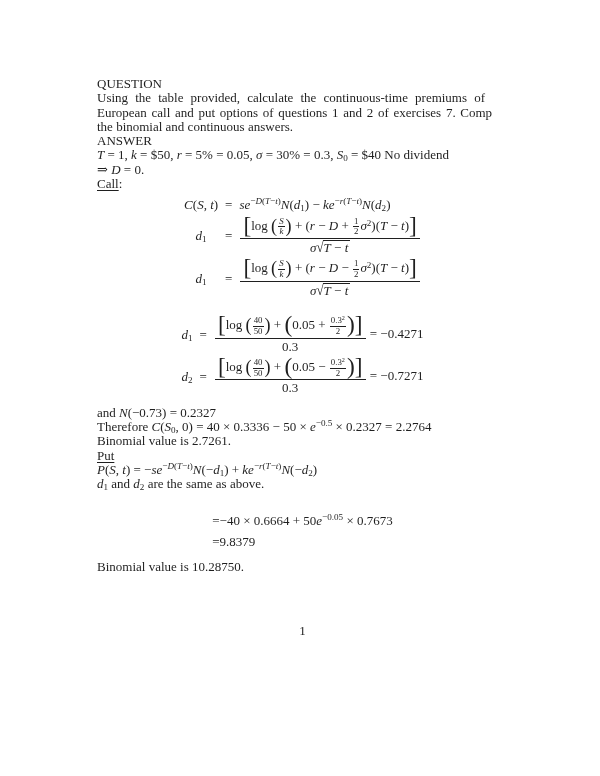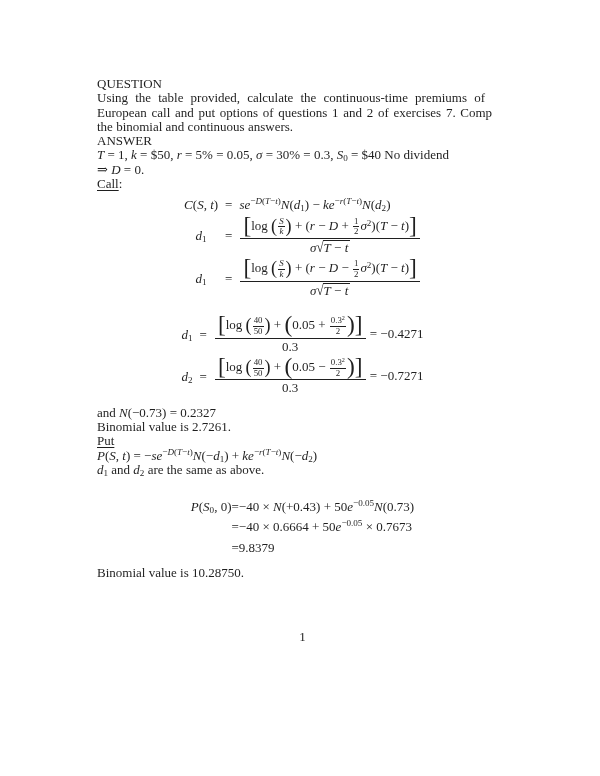--- a/index.html
+++ b/index.html
@@ -79,31 +79,27 @@
         <span class="rhs"><span class="frac"><span class="num"><span class="Big">[</span>log <span class="big">(</span><span class="sfrac"><span class="num">40</span><span class="den">50</span></span><span class="big">)</span> + <span class="Big">(</span>0.05 + <span class="sfrac"><span class="num">0.3<sup>2</sup></span><span class="den">2</span></span><span class="Big">)</span><span class="Big">]</span></span><span class="den">0.3</span></span> = −0.4271</span>
       </div>
       <div class="eqrow">
         <span class="lhs"><span class="mi">d</span><sub>2</sub></span>
         <span class="rel">=</span>
         <span class="rhs"><span class="frac"><span class="num"><span class="Big">[</span>log <span class="big">(</span><span class="sfrac"><span class="num">40</span><span class="den">50</span></span><span class="big">)</span> + <span class="Big">(</span>0.05 − <span class="sfrac"><span class="num">0.3<sup>2</sup></span><span class="den">2</span></span><span class="Big">)</span><span class="Big">]</span></span><span class="den">0.3</span></span> = −0.7271</span>
       </div>
     </div>
 
     <div class="line">and <span class="mi">N</span>(−0.73) = 0.2327</div>
+    <div class="line">Therefore <span class="mi">C</span>(<span class="mi">S</span><sub>0</sub>, 0) = 40 × 0.3336 − 50 × <span class="mi">e</span><sup>−0.5</sup> × 0.2327 = 2.2764</div>
     <div class="line">Binomial value is 2.7261.</div>
     <div class="line"><span class="ul">Put</span></div>
     <div class="line"><span class="mi">P</span>(<span class="mi">S</span>, <span class="mi">t</span>) = −<span class="mi">se</span><sup>−<span class="mi">D</span>(<span class="mi">T</span>−<span class="mi">t</span>)</sup><span class="mi">N</span>(−<span class="mi">d</span><sub>1</sub>) + <span class="mi">ke</span><sup>−<span class="mi">r</span>(<span class="mi">T</span>−<span class="mi">t</span>)</sup><span class="mi">N</span>(−<span class="mi">d</span><sub>2</sub>)</div>
     <div class="line"><span class="mi">d</span><sub>1</sub> and <span class="mi">d</span><sub>2</sub> are the same as above.</div>
 
     <div class="eq eq-put">
-      <div class="eqrow">
-        <span class="lhs"><span class="mi">P</span>(<span class="mi">S</span><sub>0</sub>, 0)</span>
-        <span class="rel">=</span>
-        <span class="rhs">−40 × <span class="mi">N</span>(+0.43) + 50<span class="mi">e</span><sup>−0.05</sup><span class="mi">N</span>(0.73)</span>
-      </div>
       <div class="eqrow">
         <span class="lhs"></span>
         <span class="rel">=</span>
         <span class="rhs">−40 × 0.6664 + 50<span class="mi">e</span><sup>−0.05</sup> × 0.7673</span>
       </div>
       <div class="eqrow">
         <span class="lhs"></span>
         <span class="rel">=</span>
         <span class="rhs">9.8379</span>
       </div>

